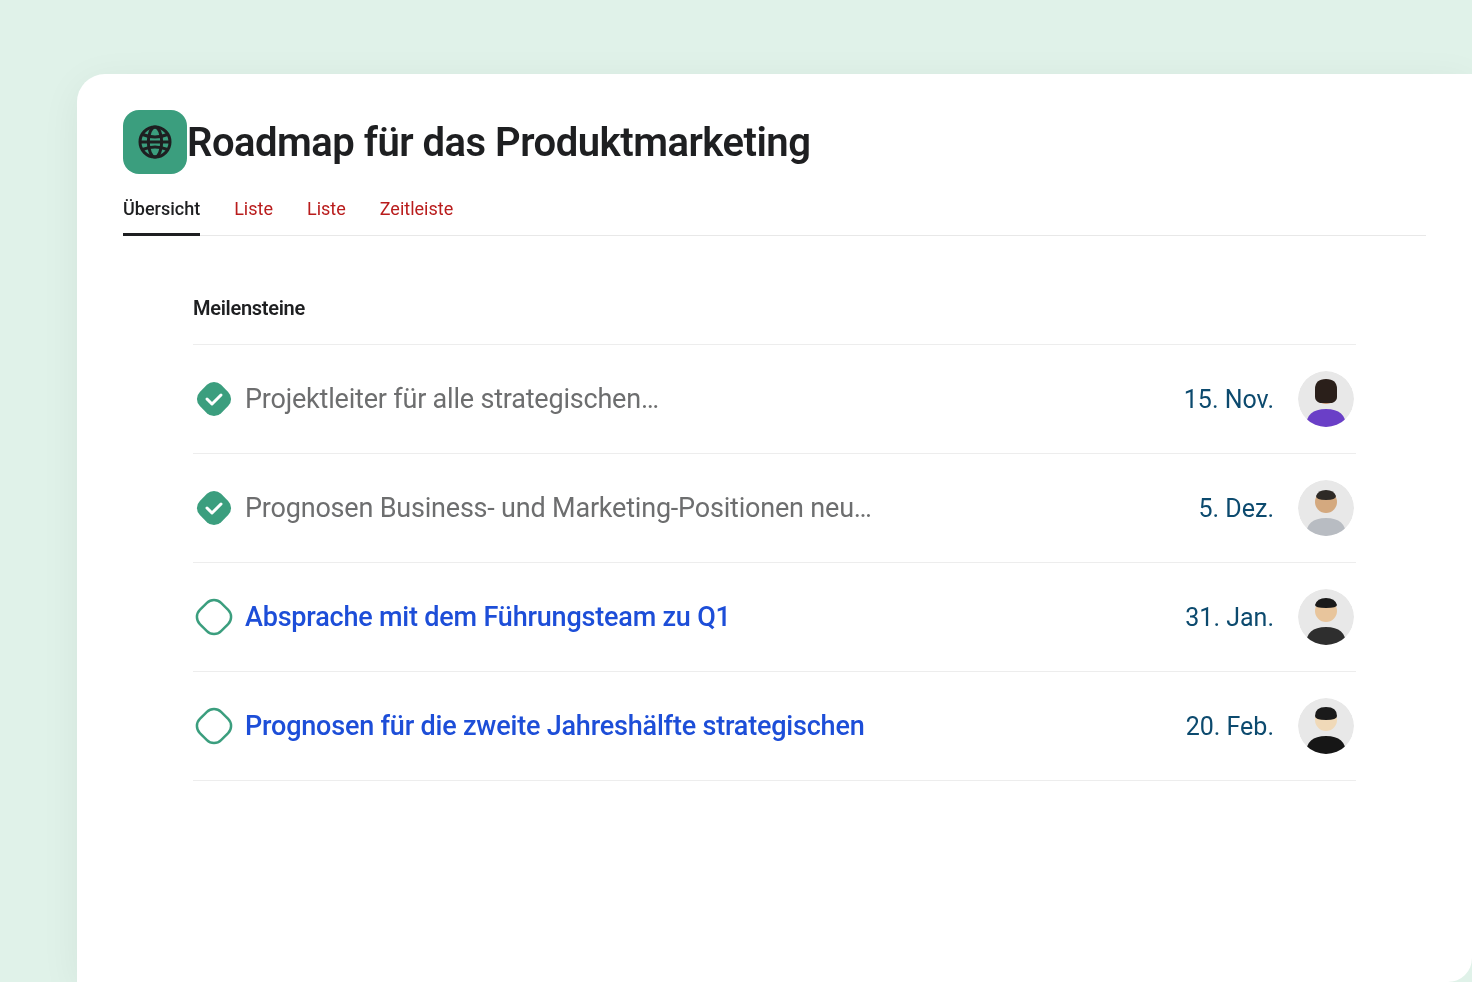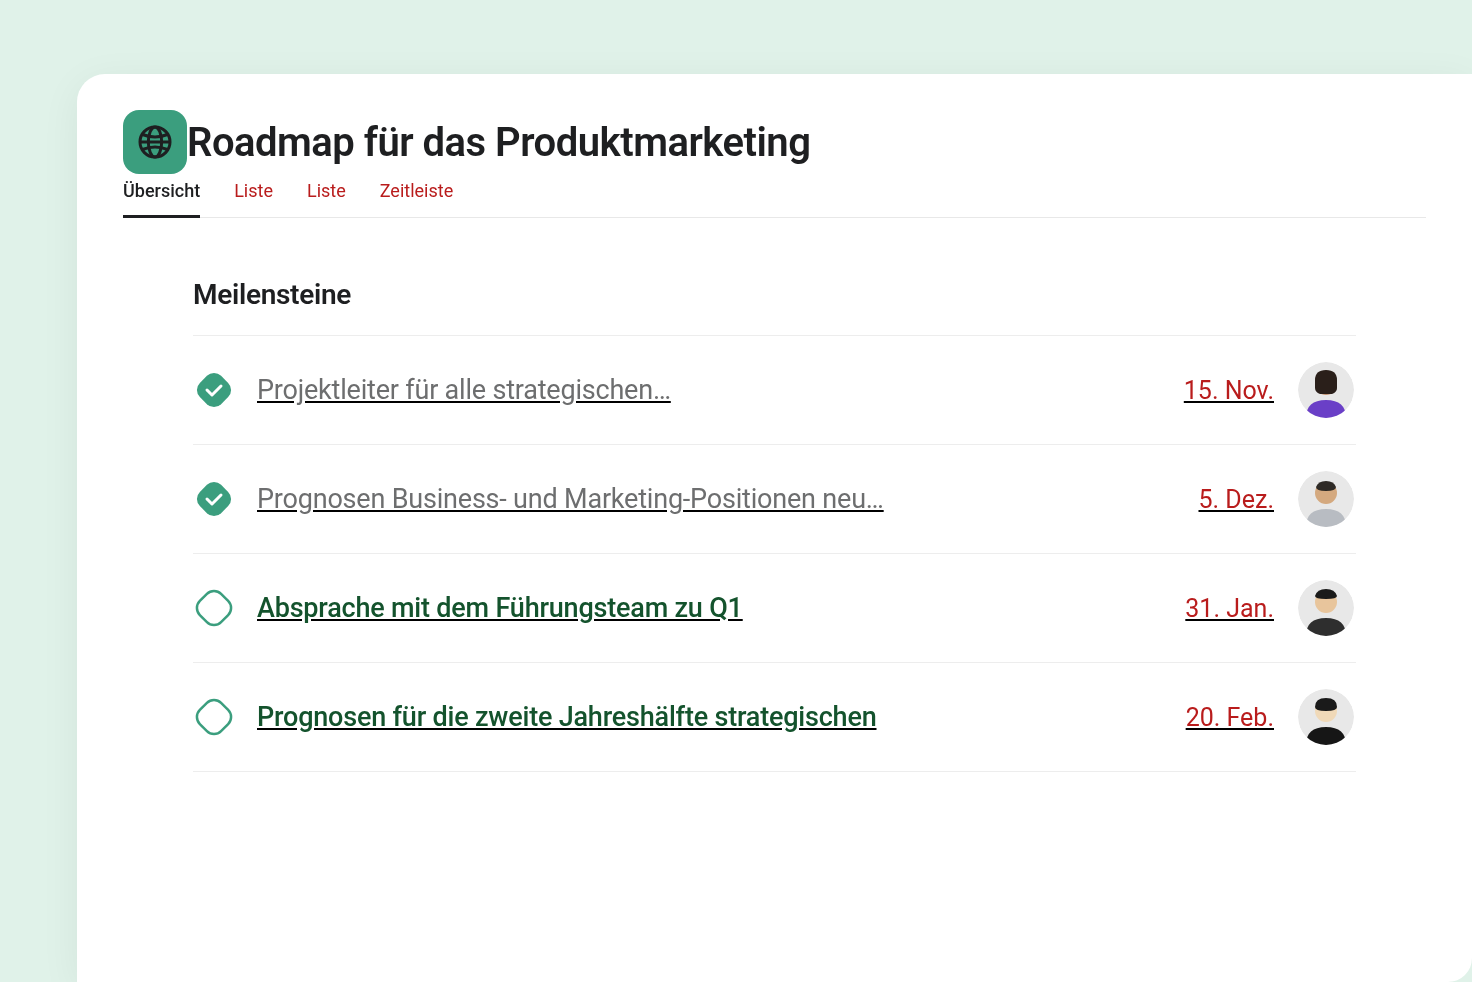--- a/index.html
+++ b/index.html
@@ -44,85 +44,84 @@
     }
     .project-title {
       font-size: 40px;
       font-weight: 600;
       color: #1e1f21;
       letter-spacing: -0.5px;
     }
     .tabs {
       display: flex;
       gap: 34px;
-      margin-top: 6px;
+      margin-top: 24px;
       border-bottom: 1px solid #e8e8e8;
       padding-bottom: 0;
     }
     .tab {
       font-size: 18px;
       color: #b91c1c;
       padding-bottom: 14px;
       cursor: pointer;
       border-bottom: 3px solid transparent;
       margin-bottom: -1px;
     }
     .tab.active {
       color: #1e1f21;
       font-weight: 500;
       border-bottom-color: #1e1f21;
     }
     .content {
       padding: 60px 116px 0 116px;
     }
     .section-title {
-      font-size: 28px;
+      font-size: 20px;
       font-weight: 600;
       color: #1e1f21;
       margin-bottom: 24px;
       letter-spacing: -0.3px;
     }
     .milestone-list {
       border-top: 1px solid #ededed;
     }
     .milestone-row {
       display: flex;
       align-items: center;
-      gap: 24px;
+      gap: 12px;
       padding: 26px 2px;
       border-bottom: 1px solid #ededed;
-      text-decoration: underline;
     }
     .milestone-check {
       width: 38px;
       height: 38px;
       flex-shrink: 0;
       display: flex;
       align-items: center;
       justify-content: center;
     }
     .milestone-title {
       flex: 1;
       font-size: 27px;
-      color: #14532d;
+      color: #1d4ed8;
       font-weight: 500;
       letter-spacing: -0.2px;
       white-space: nowrap;
       overflow: hidden;
       text-overflow: clip;
     }
     .milestone-title.completed {
       color: #6d6e6f;
       font-weight: 400;
     }
     .milestone-date {
       font-size: 25px;
-      color: #b91c1c;
+      color: #0c4a6e;
       white-space: nowrap;
-      margin-right: 0;
+      margin-right: 12px;
     }
     .avatar {
       width: 56px;
       height: 56px;
       border-radius: 50%;
       flex-shrink: 0;
       display: flex;
       align-items: center;
       justify-content: center;
       overflow: hidden;

